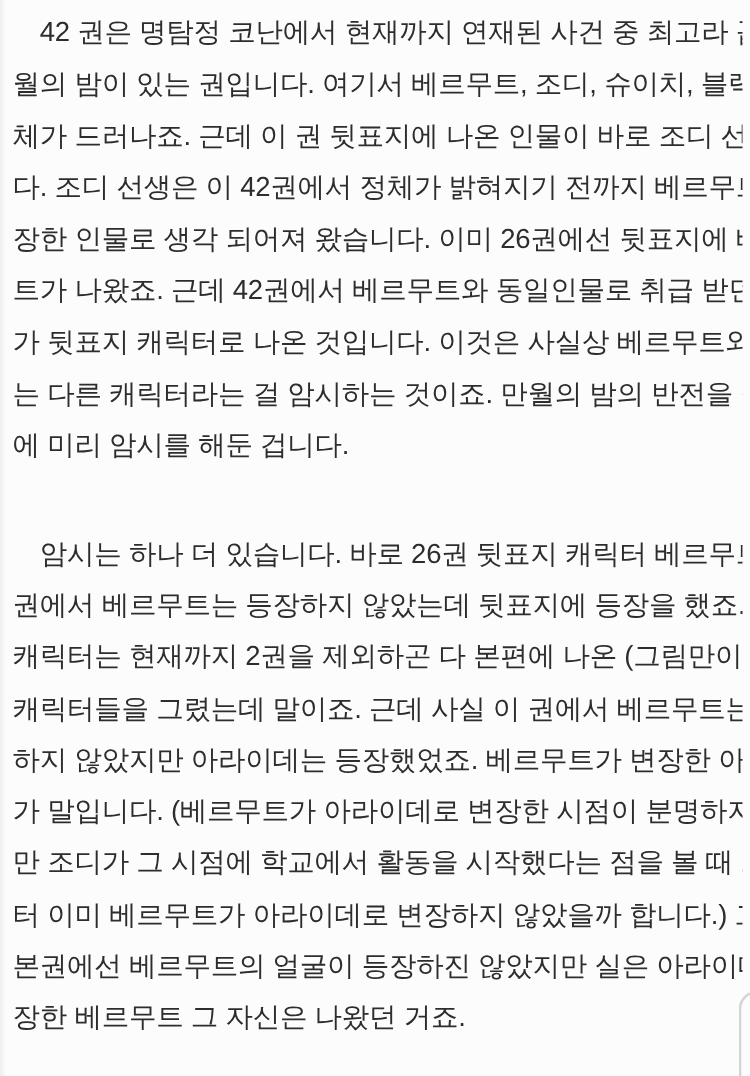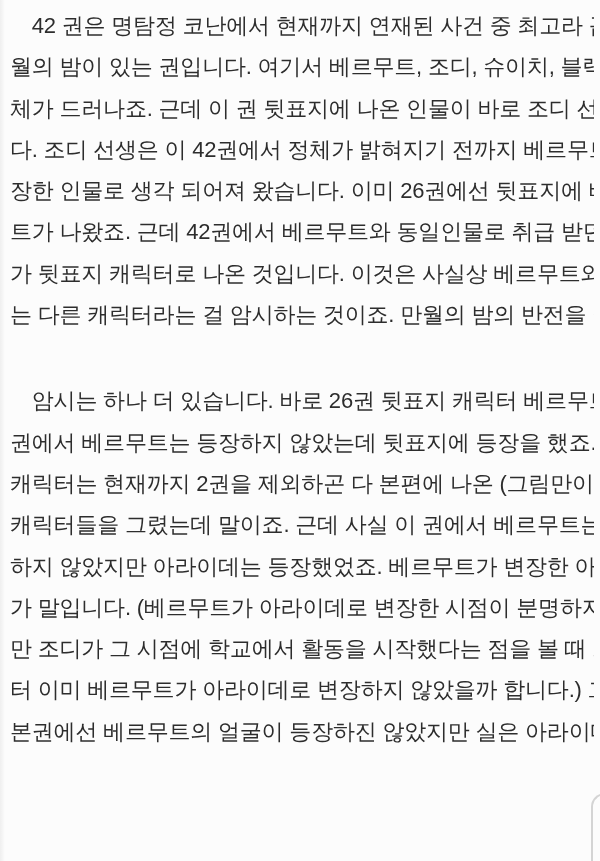--- a/index.html
+++ b/index.html
@@ -59,28 +59,30 @@
 <div class="page">
   <div class="para">
       <div class="line">　42 권은 명탐정 코난에서 현재까지 연재된 사건 중 최고라 꼽히는 만</div>
       <div class="line">월의 밤이 있는 권입니다. 여기서 베르무트, 조디, 슈이치, 블랙의 정</div>
       <div class="line">체가 드러나죠. 근데 이 권 뒷표지에 나온 인물이 바로 조디 선생입니</div>
       <div class="line">다. 조디 선생은 이 42권에서 정체가 밝혀지기 전까지 베르무트가 변</div>
       <div class="line">장한 인물로 생각 되어져 왔습니다. 이미 26권에선 뒷표지에 베르무</div>
       <div class="line">트가 나왔죠. 근데 42권에서 베르무트와 동일인물로 취급 받던 조디</div>
       <div class="line">가 뒷표지 캐릭터로 나온 것입니다. 이것은 사실상 베르무트와 조디</div>
       <div class="line">는 다른 캐릭터라는 걸 암시하는 것이죠. 만월의 밤의 반전을 뒷표지</div>
+      <div class="line">에 미리 암시를 해둔 겁니다.</div>
     </div>
   <div class="para">
       <div class="line">　암시는 하나 더 있습니다. 바로 26권 뒷표지 캐릭터 베르무트죠. 26</div>
       <div class="line">권에서 베르무트는 등장하지 않았는데 뒷표지에 등장을 했죠. 뒷표지</div>
       <div class="line">캐릭터는 현재까지 2권을 제외하곤 다 본편에 나온 (그림만이라도)</div>
       <div class="line">캐릭터들을 그렸는데 말이죠. 근데 사실 이 권에서 베르무트는 등장</div>
       <div class="line">하지 않았지만 아라이데는 등장했었죠. 베르무트가 변장한 아라이데</div>
       <div class="line">가 말입니다. (베르무트가 아라이데로 변장한 시점이 분명하지 않지</div>
       <div class="line">만 조디가 그 시점에 학교에서 활동을 시작했다는 점을 볼 때 그 때부</div>
       <div class="line">터 이미 베르무트가 아라이데로 변장하지 않았을까 합니다.) 그러니</div>
       <div class="line">본권에선 베르무트의 얼굴이 등장하진 않았지만 실은 아라이데로 변</div>
+      <div class="line">장한 베르무트 그 자신은 나왔던 거죠.</div>
     </div>
 </div>
 
 <div class="left-edge-shadow"></div>
 <div class="card-corner"></div>
 
 </body></html>

